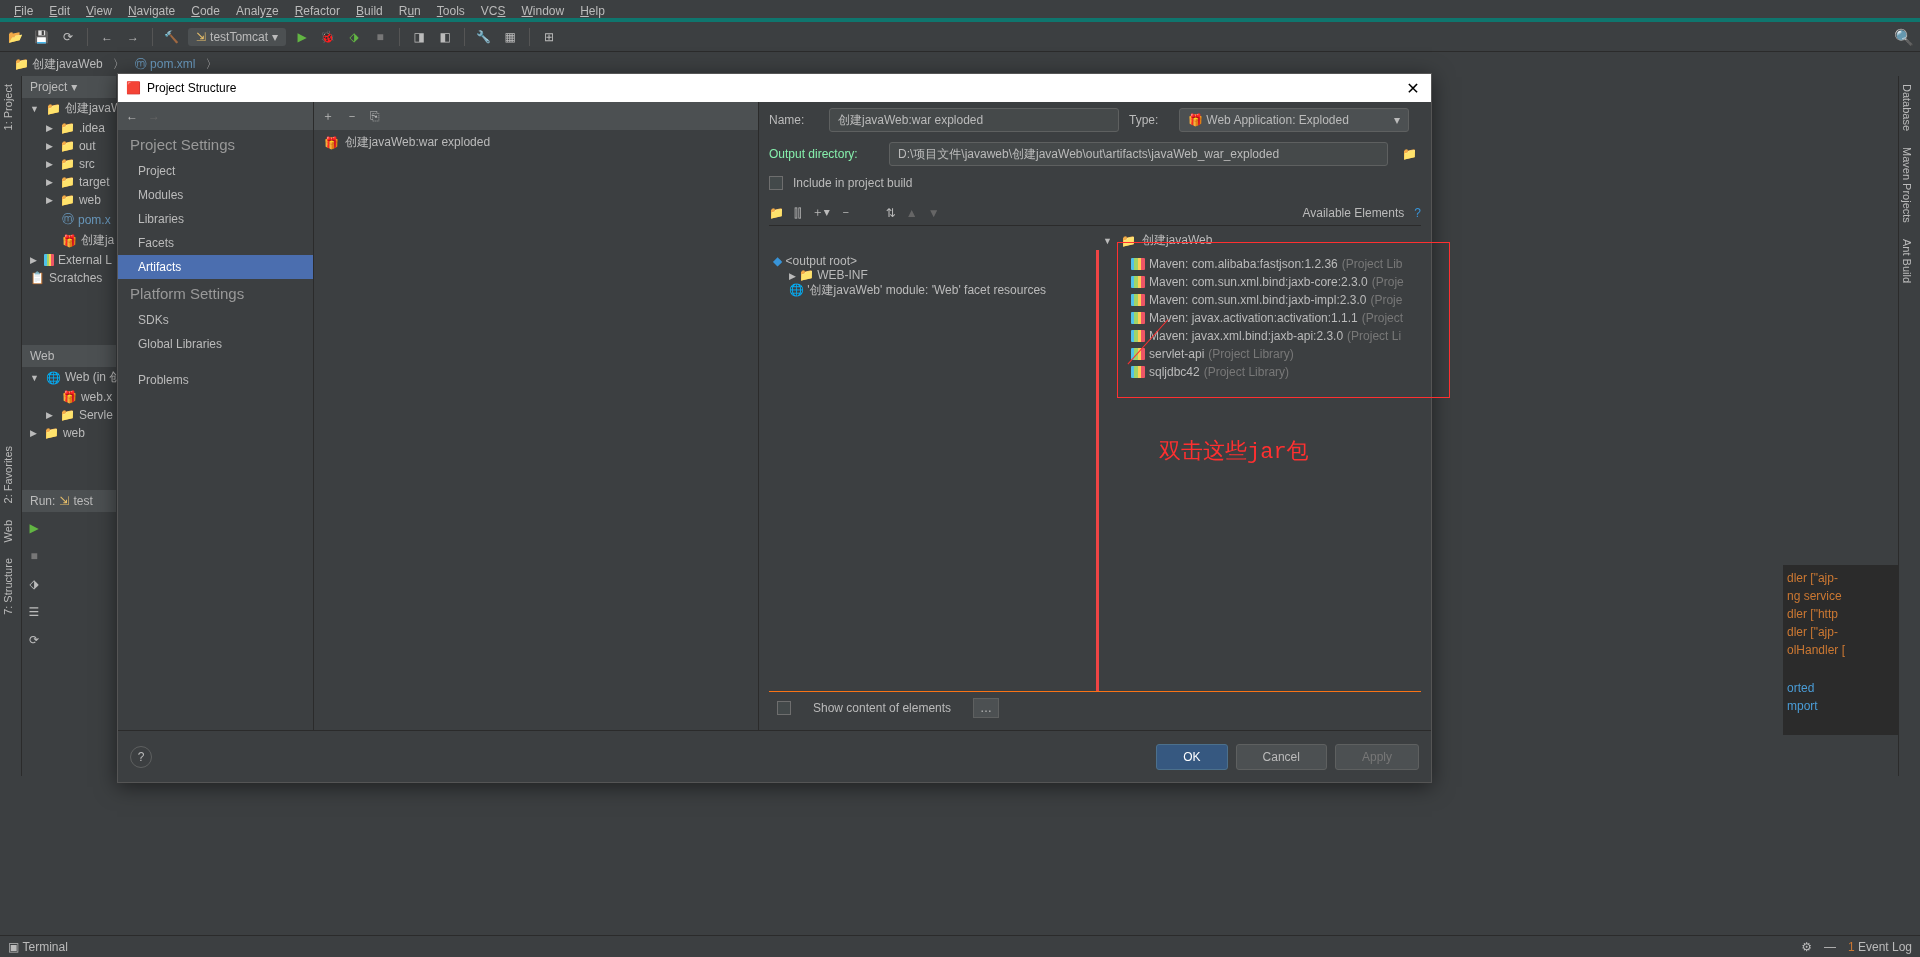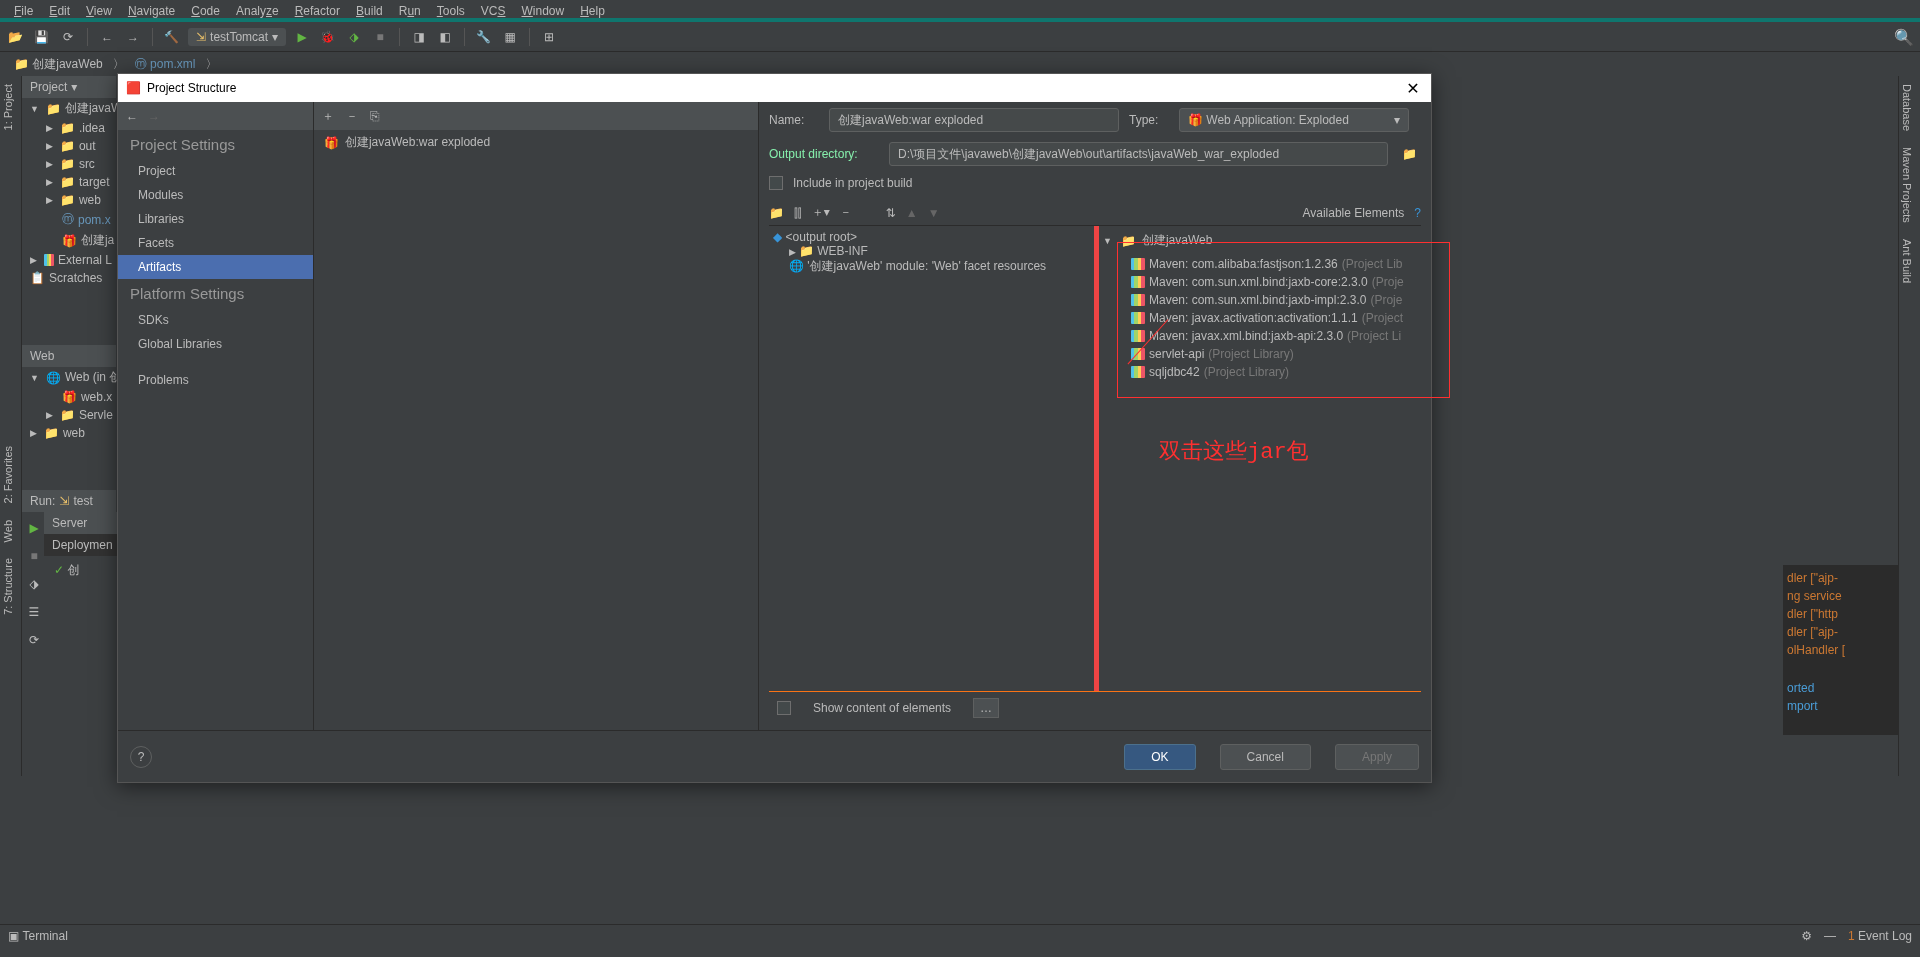--- a/index.html
+++ b/index.html
@@ -66,48 +66,48 @@
 .form-label2 { width: 110px; color: #86efac; }
 .form-input { background: #45494a; border: 1px solid #5e6060; color: #bbbbbb; padding: 4px 8px; border-radius: 3px; }
 .form-select { background: #4c5052; border: 1px solid #5e6060; color: #bbbbbb; padding: 4px 8px; border-radius: 3px; display: flex; align-items: center; gap: 6px; justify-content: space-between; }
 
 .tabs-row { display: flex; gap: 2px; margin-bottom: 4px; }
 .dtab { padding: 4px 10px; background: #4c5052; cursor: pointer; }
 .dtab.active { background: #5e6060; }
 
 .layout-toolbar { display: flex; align-items: center; gap: 10px; padding: 4px 0; }
 .layout-body { display: flex; flex: 1; border-top: 1px solid #2b2b2b; }
-.layout-left { width: 330px; border-right: 5px solid #ef4444; padding: 4px; }
+.layout-left { width: 330px; border-right: 3px solid #ef4444; padding: 4px; margin-top: 24px; }
 .layout-right { flex: 1; padding: 4px; position: relative; }
 
 .ae-title { display: flex; align-items: center; gap: 6px; padding: 2px 0; margin-bottom: 4px; }
 .ae-item { padding: 2px 0 2px 28px; display: flex; align-items: center; gap: 4px; white-space: nowrap; }
 .lib-hint { color: #787878; }
 
 .red-box { position: absolute; left: 18px; top: 16px; width: 333px; height: 156px; border: 1px solid #ff3030; pointer-events: none; }
 .red-text { position: absolute; left: 60px; top: 210px; color: #ff3030; font-size: 22px; font-family: Liberation Mono, monospace; }
 .red-line { position: absolute; left: -10px; top: 76px; width: 60px; height: 1px; background: #ff3030; transform: rotate(-48deg); transform-origin: right center; }
 
 .checkbox-row { display: flex; align-items: center; gap: 22px; padding: 6px 8px; border-top: 1px solid #f97316; margin-top: auto; }
 .chk { width: 14px; height: 14px; border: 1px solid #6e6e6e; background: #43494a; }
 .ellipsis-btn { background: #4c5052; border: 1px solid #5e6060; padding: 2px 6px; cursor: pointer; }
 
 .dialog-footer { height: 52px; border-top: 1px solid #2b2b2b; display: flex; align-items: center; padding: 0 12px; justify-content: space-between; }
 .help-icon { width: 22px; height: 22px; border: 1px solid #5e6060; border-radius: 11px; display: flex; align-items: center; justify-content: center; cursor: pointer; }
-.btn-group { display: flex; gap: 24px; }
+.btn-group { display: flex; gap: 8px; }
 .dlg-btn { padding: 5px 26px; background: #4c5052; border: 1px solid #5e6060; color: #bbbbbb; cursor: pointer; border-radius: 3px; }
 .dlg-btn.primary { background: #365880; border-color: #4c708c; color: #fff; }
 .dlg-btn.disabled { color: #777; }
 
 
 .console-out { position: absolute; right: 22px; top: 565px; width: 115px; height: 170px; background: #2b2b2b; font-family: monospace; font-size: 13px; color: #cc7832; overflow: hidden; padding: 4px; line-height: 18px; }
 .console-out .cyan { color: #4a9cd6; }
 
 
-.statusbar { position: absolute; bottom: 11px; left: 0; right: 0; height: 22px; background: #3c3f41; border-top: 1px solid #2b2b2b; display: flex; align-items: center; padding: 0 8px; gap: 12px; }
+.statusbar { position: absolute; bottom: 0; left: 0; right: 0; height: 22px; background: #3c3f41; border-top: 1px solid #2b2b2b; display: flex; align-items: center; padding: 0 8px; gap: 12px; }
 .triangle-r::before { content: "▶"; font-size: 9px; color: #bbbbbb; margin-right: 3px; }
 .triangle-d::before { content: "▼"; font-size: 9px; color: #bbbbbb; margin-right: 3px; }
 .lib-ico { background: linear-gradient(90deg,#4fc1e9 25%,#a0d468 25%,#a0d468 50%,#ffce54 50%,#ffce54 75%,#ed5565 75%); width: 14px; height: 12px; display: inline-block; border-radius: 1px; }
 .search-ico { position: absolute; right: 6px; top: 28px; color: #bbbbbb; font-size: 16px; }
 </style>
 </head>
 <body>
 
 <div class="menubar">
   <span><u>F</u>ile</span>
@@ -210,27 +210,20 @@
     <span>test</span>
   </div>
   <div style="display:flex">
     <div style="width:22px;display:flex;flex-direction:column;gap:8px;padding:6px 2px">
       <div class="tb-icon" style="color:#62b543">▶</div>
       <div class="tb-icon" style="color:#777">■</div>
       <div class="tb-icon">⬗</div>
       <div class="tb-icon">☰</div>
       <div class="tb-icon">⟳</div>
     </div>
-    <div style="flex:1">
-      <div style="display:flex;background:#4c5052">
-          <div style="padding:4px 8px">Server</div>
-        </div>
-      <div style="padding:4px 8px;background:#323232">Deploymen</div>
-      <div style="padding:6px 10px"><span style="color:#62b543">✓</span> <span>创</span></div>
-    </div>
   </div>
 </div>
 
 <div class="console-out">
   <div>dler ["ajp-</div>
   <div>ng service</div>
   <div>dler ["http</div>
   <div>dler ["ajp-</div>
   <div>olHandler [</div>
   <div style="height:20px"></div>

